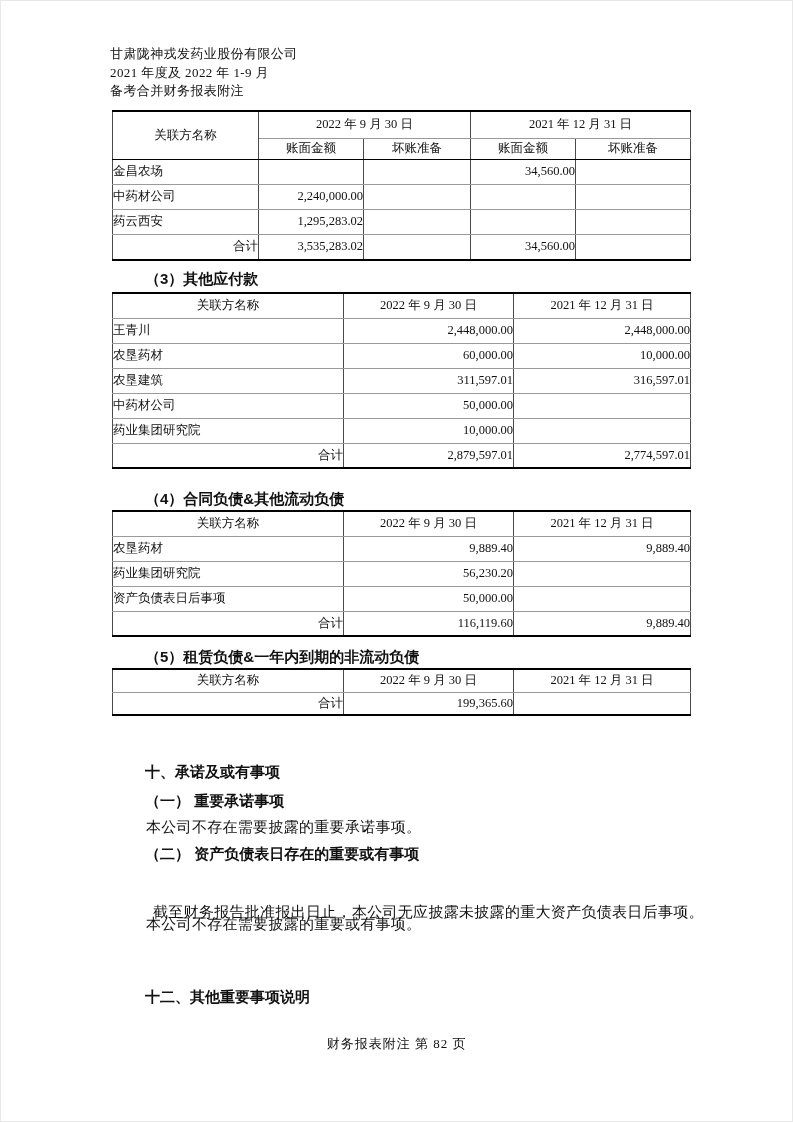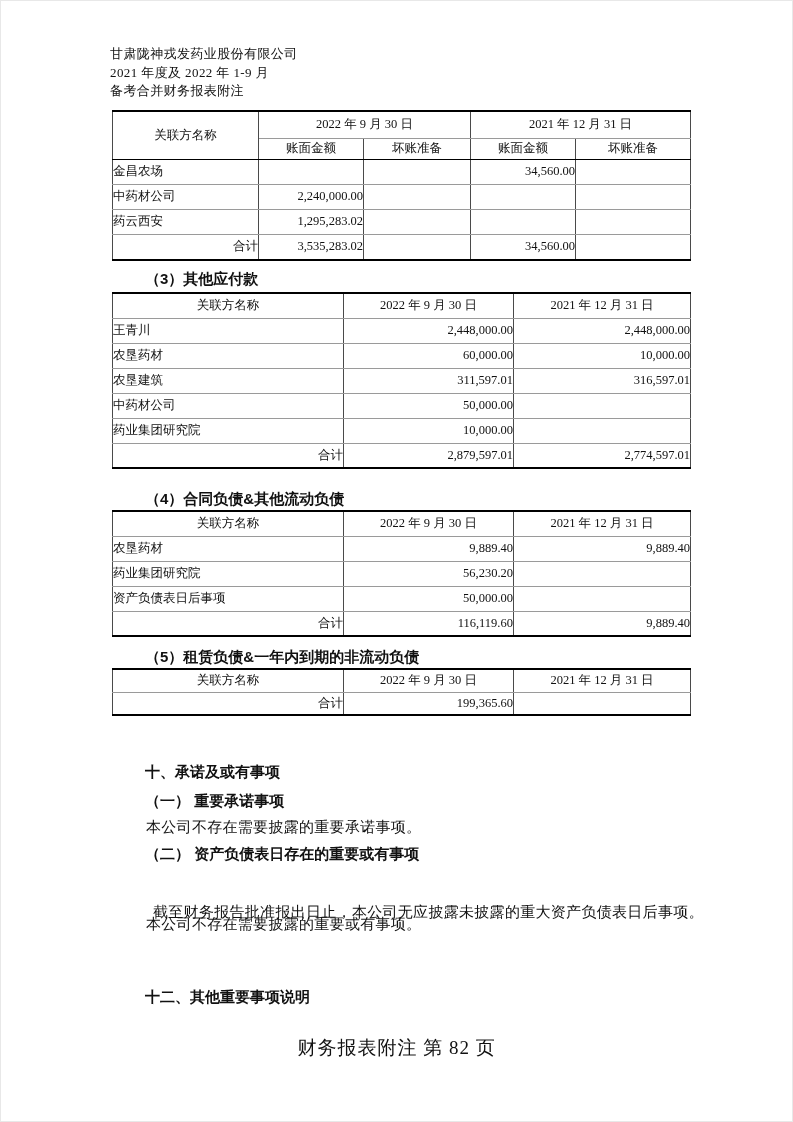--- a/index.html
+++ b/index.html
@@ -65,21 +65,21 @@
   #h-ten-1{top:792px;}
   #p-ten-1{top:818px;}
   #h-ten-2{top:845px;}
   #p-ten-2{top:915px;}
   #h-eleven{top:912px;}
   #p-eleven{top:903px;margin-left:7px;}
   #h-twelve{top:988px;}
 
   .page-footer{
     position:absolute;left:0;top:1035px;width:793px;text-align:center;
-    font-size:19px;letter-spacing:1px;
+    font-size:13px;letter-spacing:1px;
   }
 </style>
 </head>
 <body>
 
 <div class="page">
 
   <div class="doc-header">
     <div>甘肃陇神戎发药业股份有限公司</div>
     <div>2021 年度及 2022 年 1-9 月</div>

